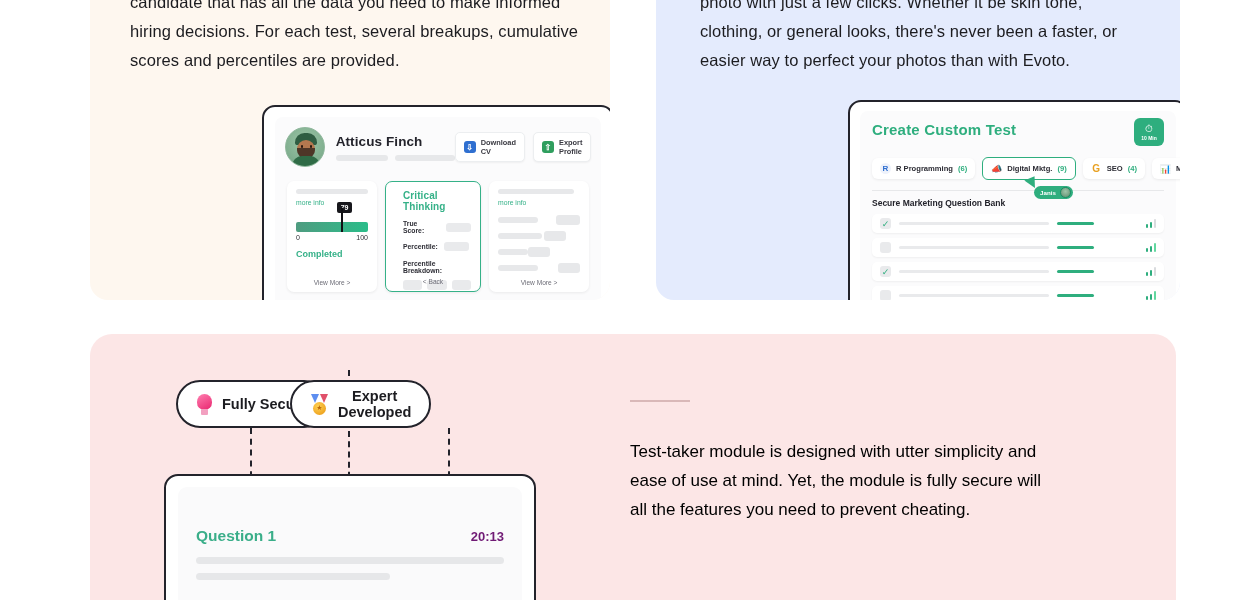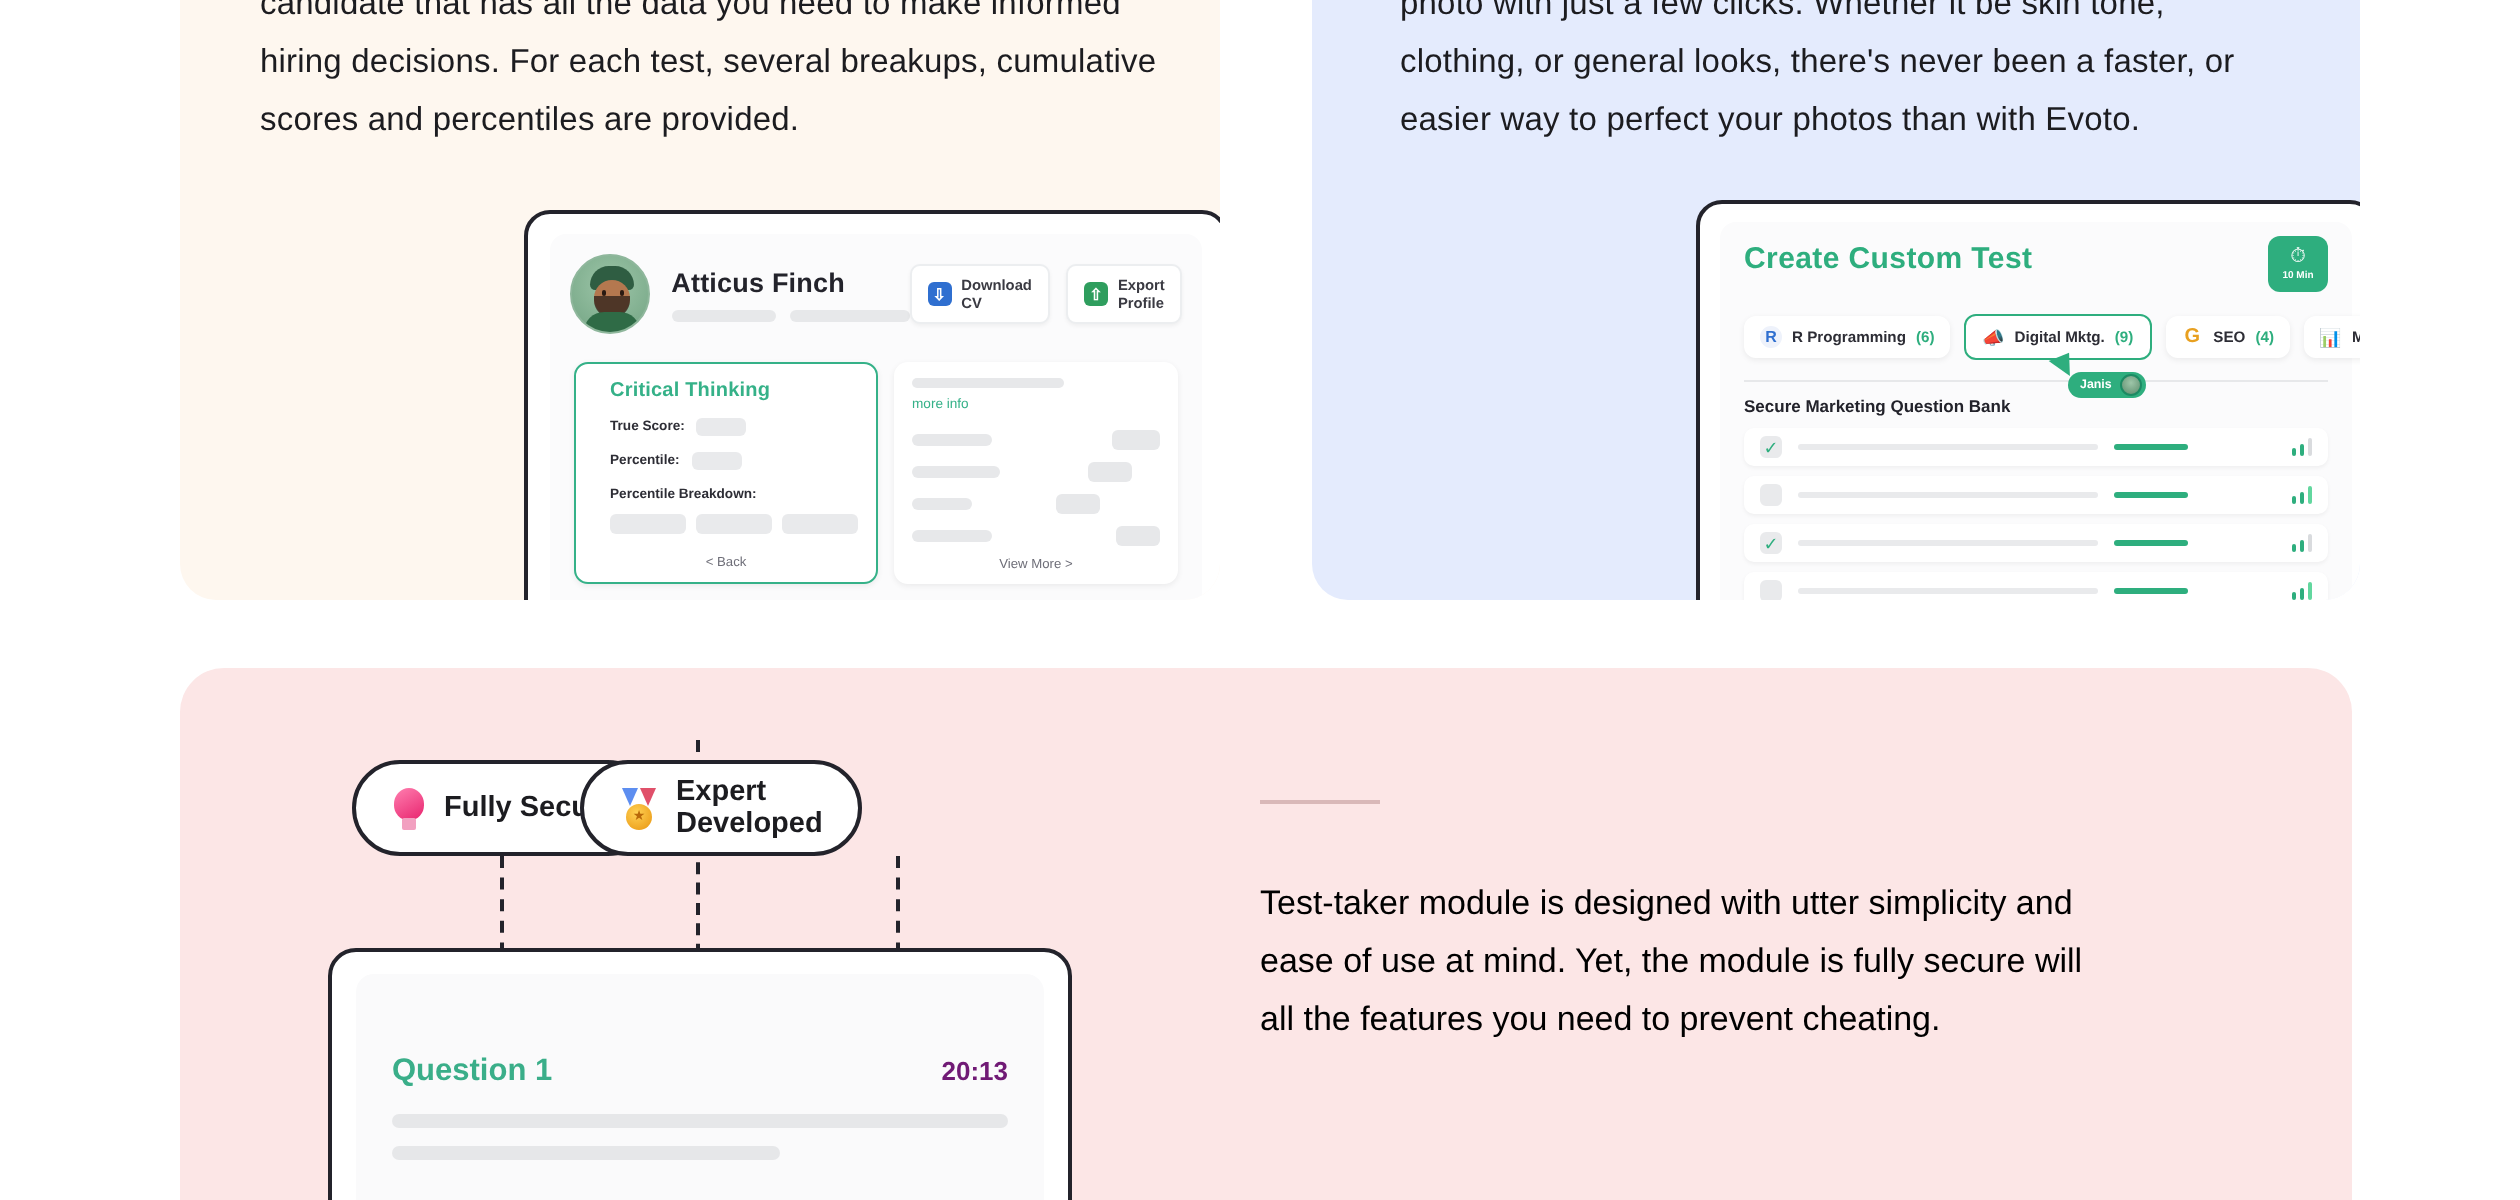--- a/index.html
+++ b/index.html
@@ -152,21 +152,21 @@
     position:absolute; left:90px; top:334px;
     width:1086px; height:330px;
     background:#FCE6E6; border-radius:22px; overflow:hidden;
   }
   .diagram { position:absolute; left:86px; top:36px; width:470px; height:300px; }
   .pill {
     position:absolute; background:#fff; border:2.5px solid #23232b; border-radius:24px;
     display:flex; align-items:center; gap:9px; padding:0 18px; height:48px;
   }
   .pill-1 { left:0px; top:10px; }
-  .pill-2 { left:114px; top:10px; }
+  .pill-2 { left:114px; top:10px;text-align:center; }
   .pill-txt { font-size:14.5px; font-weight:700; color:#1c1c20; line-height:16px; }
   .dash-v { position:absolute; border-left:2px dashed #23232b; }
   .tw {
     position:absolute; left:-12px; top:104px; width:372px; height:200px;
     background:#fff; border:2.5px solid #23232b; border-radius:14px 14px 0 0;
     padding:11px 12px 0 12px; overflow:hidden;
   }
   .tw-inner { background:#fafafb; border-radius:9px 9px 0 0; height:100%; padding:16px 18px; }
   .tw-title { font-size:21px; font-weight:700; color:#17171c; letter-spacing:.1px; }
   .tw-qrow { display:flex; align-items:baseline; margin-top:24px; }
@@ -228,20 +228,35 @@
             </div>
             <div class="mp-btn">
               <span class="mp-btn-ic ic-green">⇧</span>
               <span>Export Profile</span>
             </div>
           </div>
         </div>
 
         <div class="mp-cols">
 
+          <div class="mp-col">
+            <div class="skel" style="width:72px;height:5px"></div>
+            <div class="more-info">more info</div>
+            <div class="gauge-wrap">
+              <div class="gauge-badge">79</div>
+              <div class="gauge-pin"></div>
+              <div class="gauge"></div>
+              <div class="gauge-ax">
+                <span>0</span>
+                <span>100</span>
+              </div>
+            </div>
+            <div class="completed">Completed</div>
+            <div class="view-more">View More &gt;</div>
+          </div>
 
           <div class="mp-col mid">
             <div class="ct-title">Critical Thinking</div>
             <div class="ct-row">
               <span class="ct-lbl">True Score:</span>
               <span class="ct-box"></span>
             </div>
             <div class="ct-row">
               <span class="ct-lbl">Percentile:</span>
               <span class="ct-box"></span>

